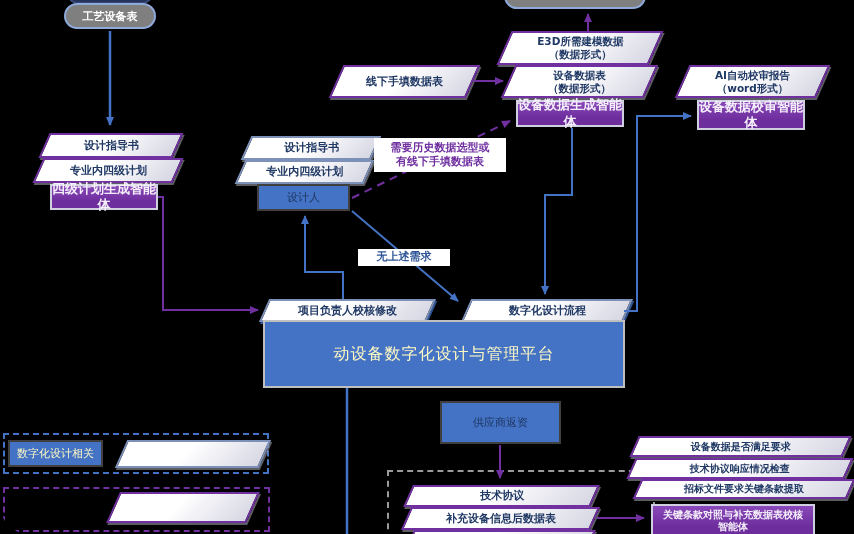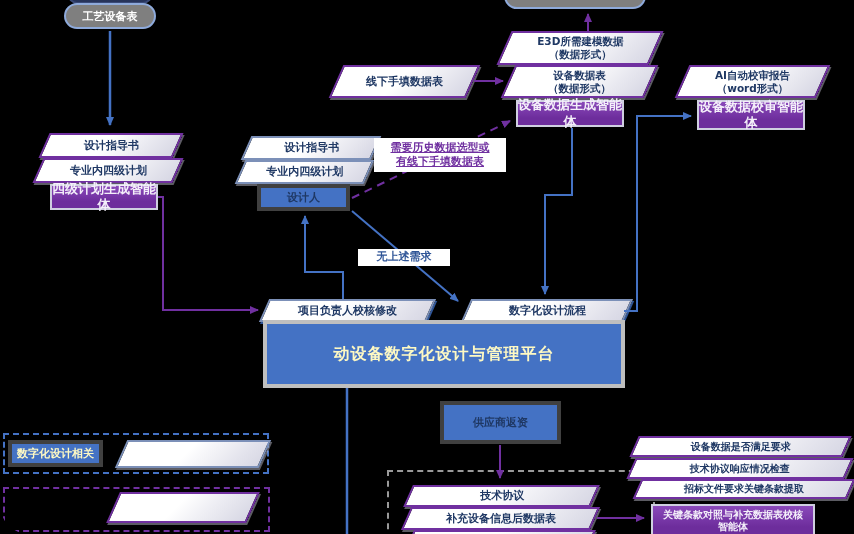--- a/index.html
+++ b/index.html
@@ -15,36 +15,36 @@
   .pgram .lbl.two{white-space:normal;font-size:10.5px;}
   .pgram.blue{border-color:#7C90B8;}
   .pgram.platform-top{box-shadow:2px 2px 0 #2F5597;}
   .pgram .lbl.small{font-size:10px;}
   
   .agent{position:absolute;background:linear-gradient(180deg,#8a49ba 0%,#6d2d9c 70%);
          border:2px solid #cfcfe0;color:#f4effa;font-weight:bold;font-size:13px;
          display:flex;align-items:center;justify-content:center;text-align:center;
          line-height:1.25;z-index:2;box-sizing:border-box;}
   
-  .bluebox{position:absolute;background:#4472C4;border:4px solid #404040;color:#1F3864;
-         font-weight:bold;font-size:11px;display:flex;align-items:center;justify-content:center;
+  .bluebox{position:absolute;background:#4472C4;border:2px solid #404040;color:#1F3864;
+         font-weight:normal;font-size:11px;display:flex;align-items:center;justify-content:center;
          z-index:2;box-sizing:border-box;}
   .bluebox.whitetext{color:#fef9c3;}
   .platform{font-size:16px;border-color:#BFBFBF;letter-spacing:1px;}
   
   .rounded{position:absolute;background:#7f7f7f;border:2px solid #8EAADB;border-radius:13px;
          color:#ffffff;font-weight:bold;font-size:11px;display:flex;align-items:center;
          justify-content:center;z-index:2;box-sizing:border-box;}
   .stackback{position:absolute;background:#26335a;border:2px solid #3a4a78;border-radius:11px;
          z-index:1;box-sizing:border-box;}
   
   .chip{position:absolute;background:#ffffff;z-index:5;display:flex;flex-direction:column;
         align-items:center;justify-content:center;font-weight:bold;line-height:1.3;
         padding:0 2px;box-sizing:border-box;}
-  .chip.purple{color:#7030A0;font-size:11px;text-decoration:underline;}
+  .chip.purple{color:#7030A0;font-size:11px;}
   .chip.bluetxt{color:#2F5597;font-size:11px;}
   
   .dashed{position:absolute;border:2px dashed #9a9a9a;z-index:1;box-sizing:border-box;}
   .dashed.blue{border-color:#4472C4;}
   .dashed.purple{border-color:#7030A0;}
   svg.edges{position:absolute;left:0;top:0;z-index:4;pointer-events:none;}
 </style>
 </head>
 <body>
 

